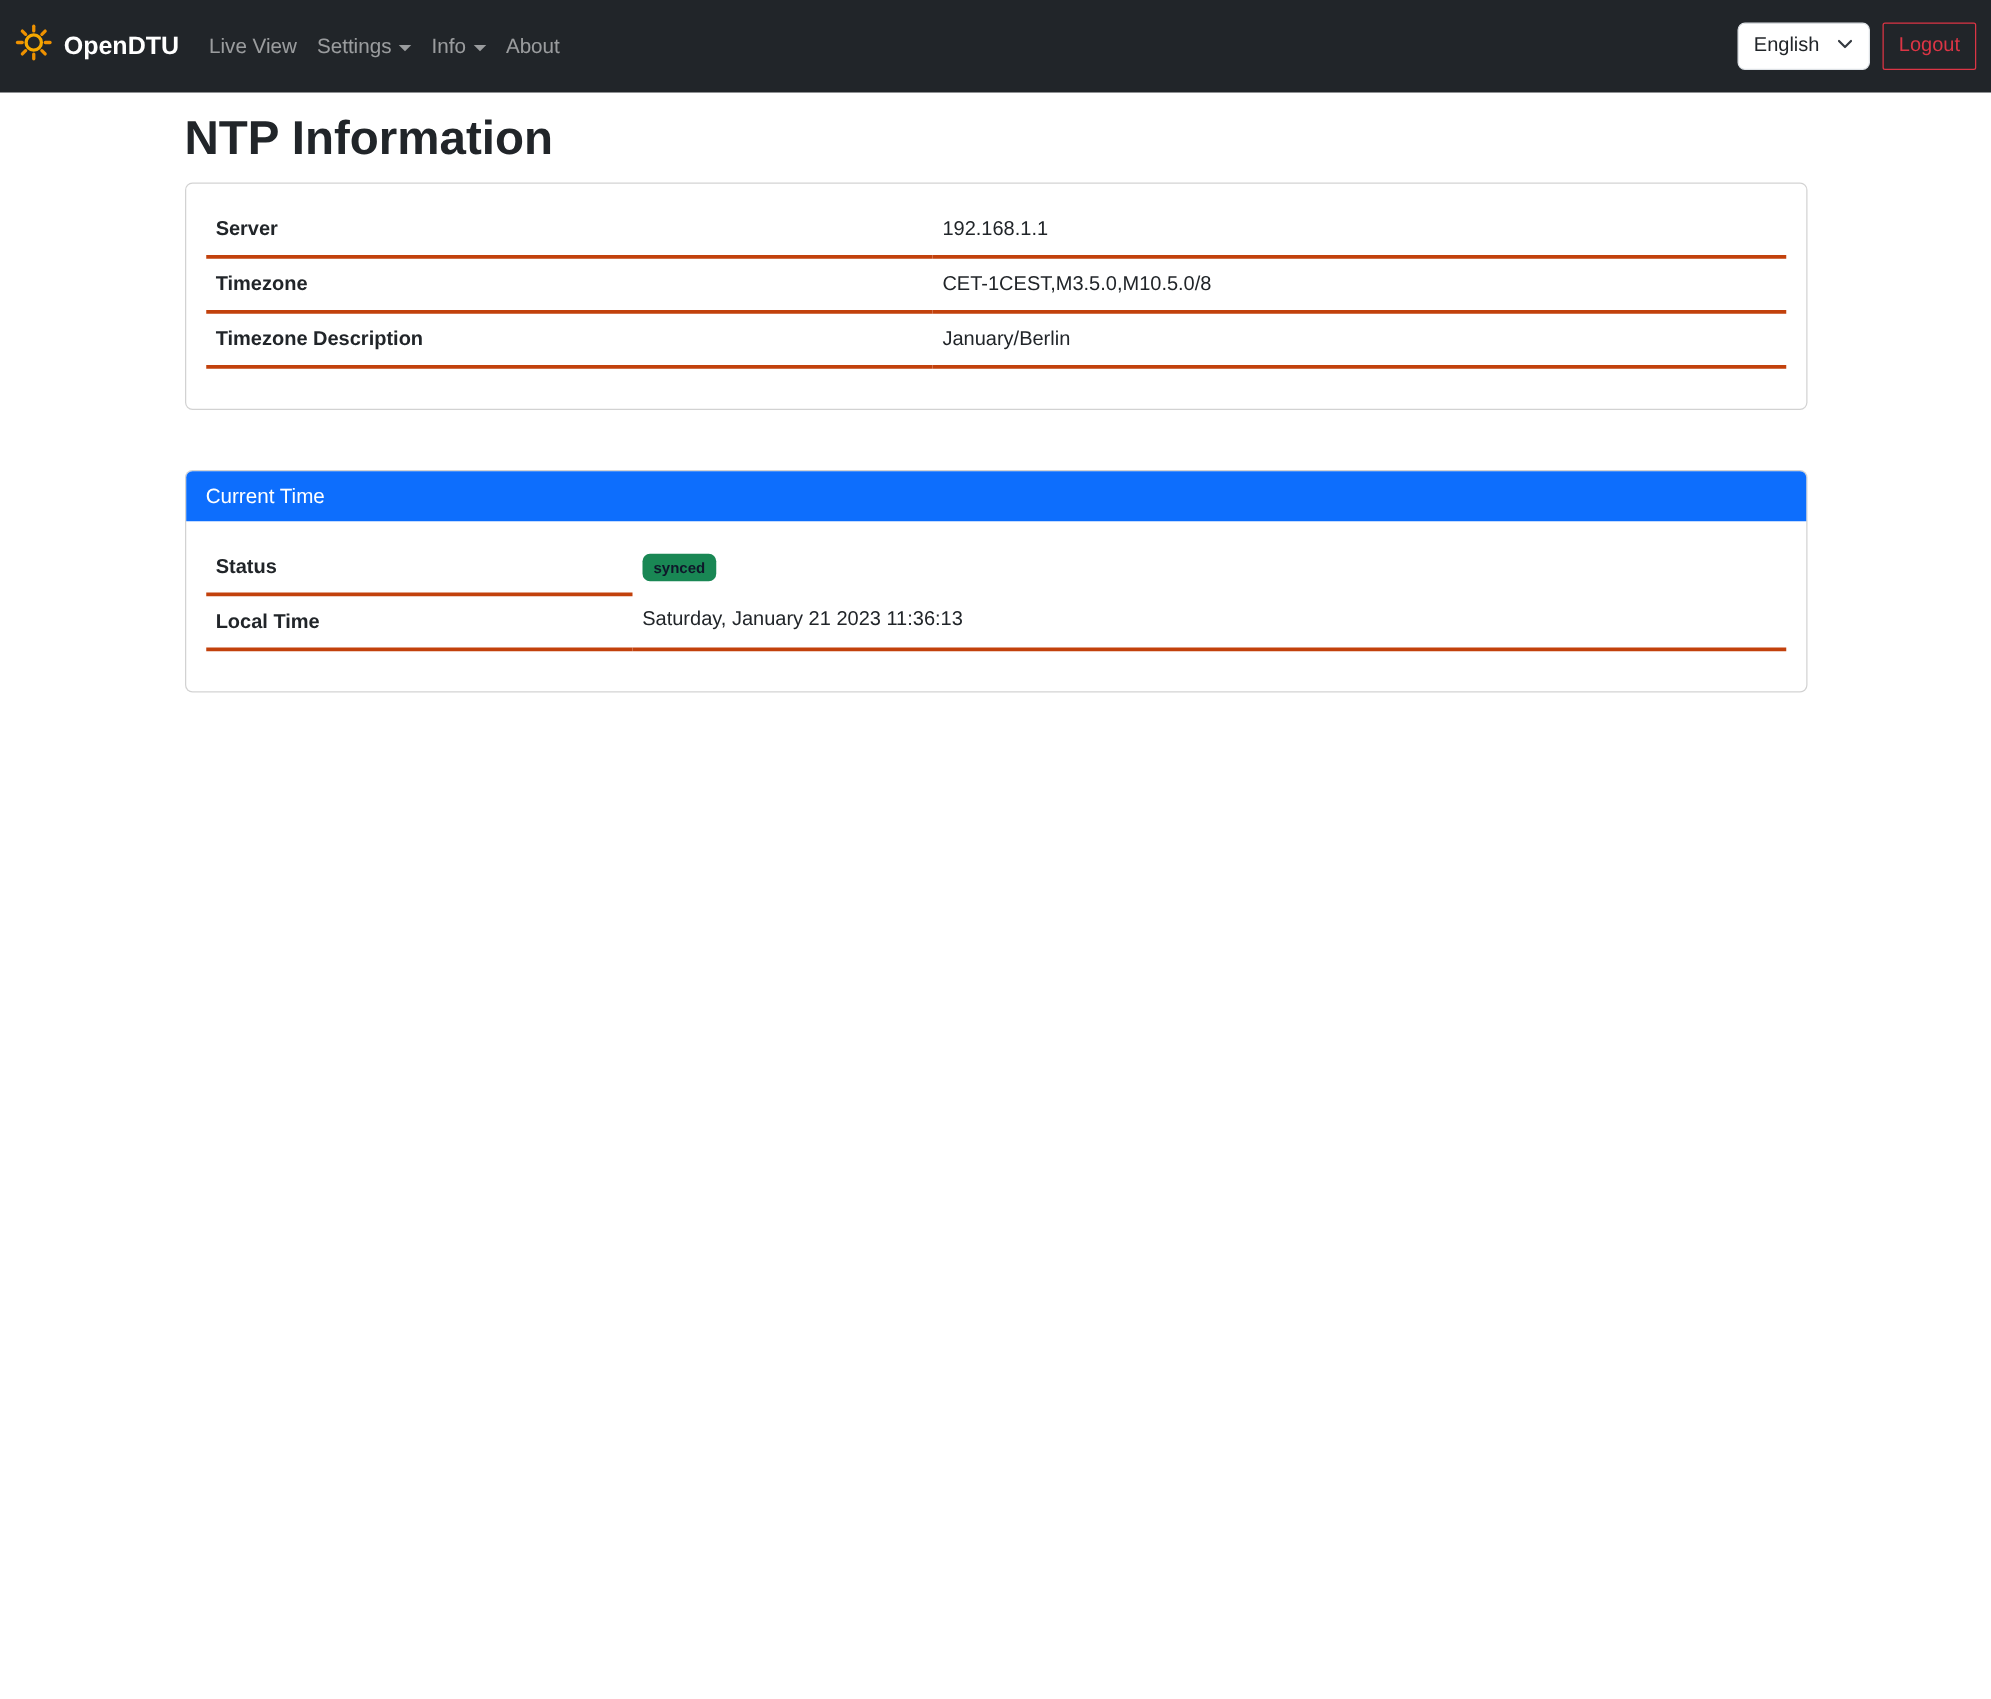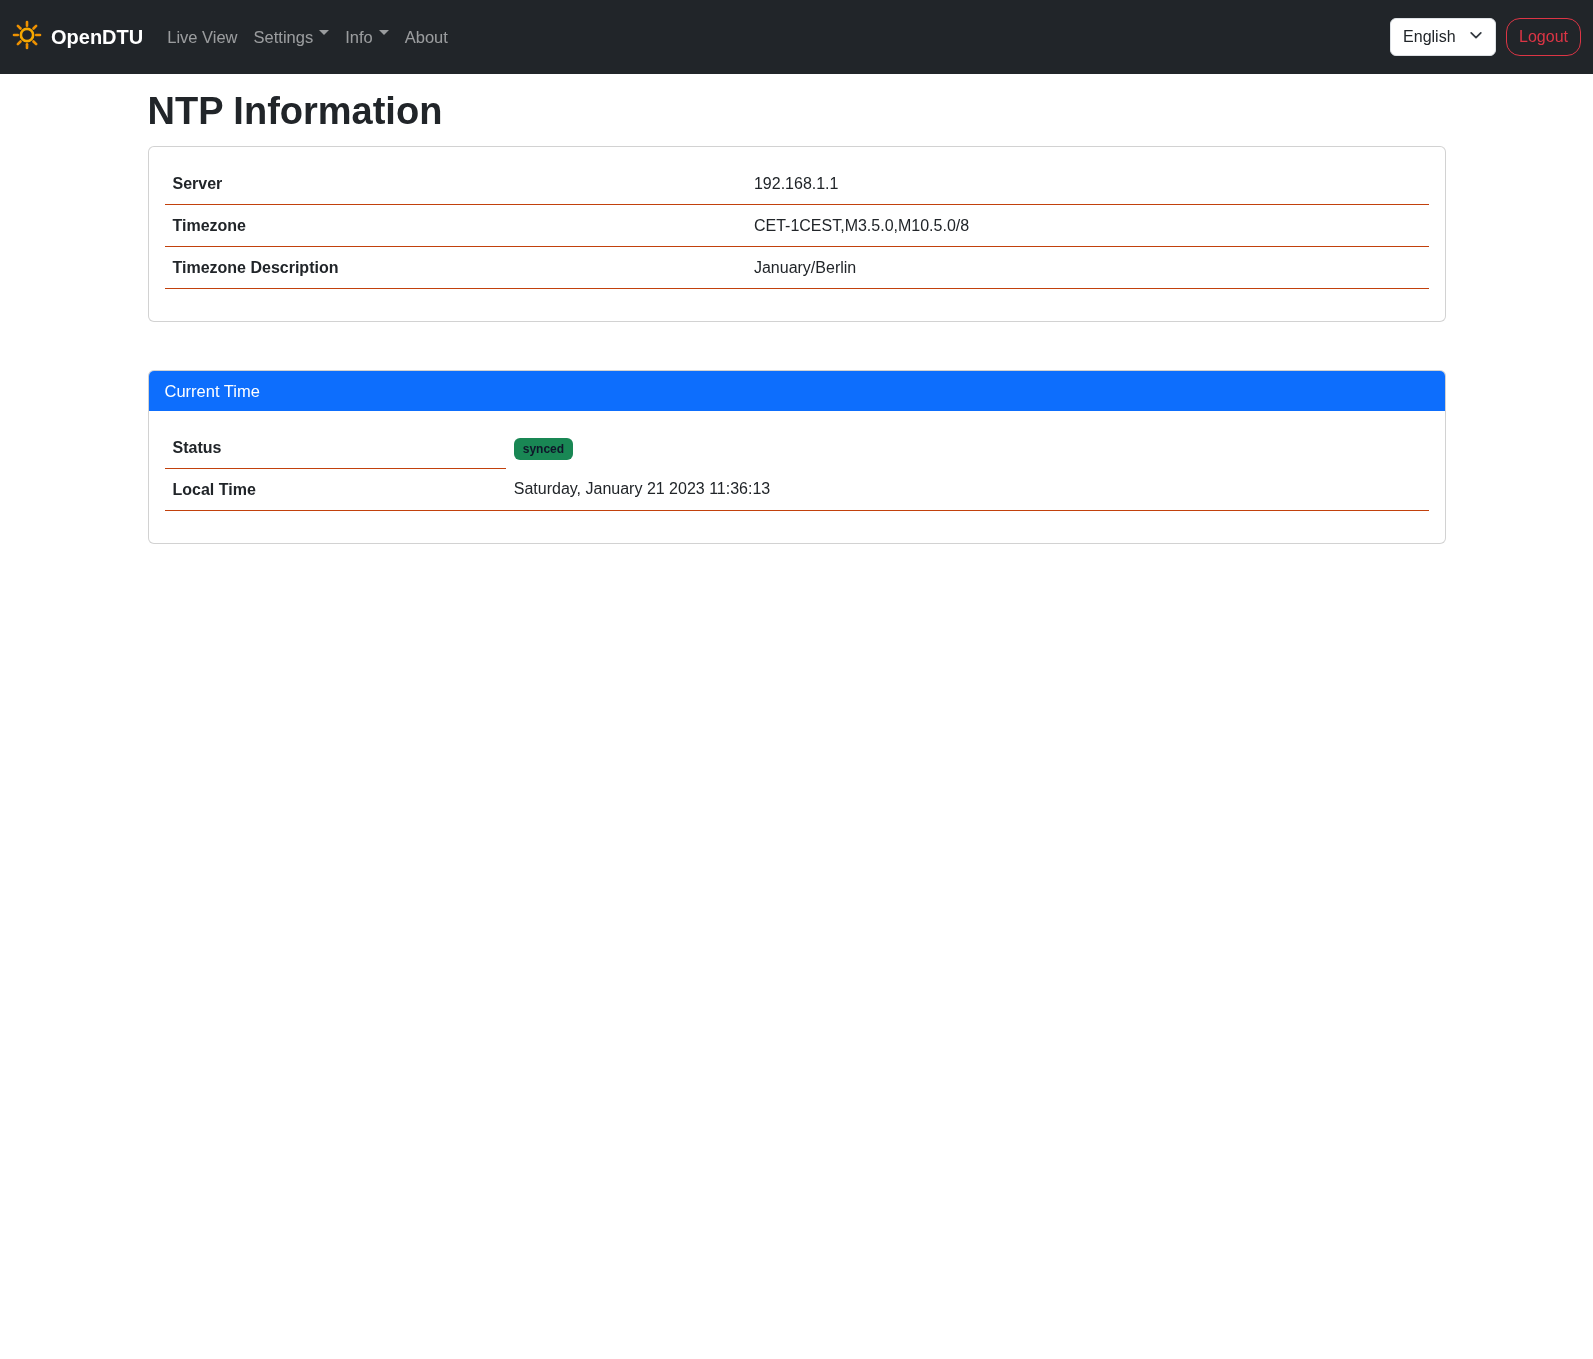--- a/index.html
+++ b/index.html
@@ -33,21 +33,21 @@
     margin-right: 16px;
     cursor: pointer;
   }
   .nav-links { display: flex; list-style: none; align-items: center; }
   .nav-link {
     color: rgba(255,255,255,0.55);
     font-size: 16.5px;
     padding: 8px 8px;
     text-decoration: none;
     display: flex;
-    align-items: flex-start;
+    align-items: center;
     gap: 6px;
     cursor: pointer;
   }
   .caret {
     display: inline-block;
     width: 0; height: 0;
     border-top: 5px solid rgba(255,255,255,0.55);
     border-right: 5px solid transparent;
     border-left: 5px solid transparent;
     margin-top: 2px;
@@ -64,21 +64,21 @@
     justify-content: space-between;
     padding: 0 12px;
     font-size: 16px;
     color: #212529;
     cursor: pointer;
   }
   .logout-btn {
     background: transparent;
     border: 1px solid #dc3545;
     color: #dc3545;
-    border-radius: 14px;
+    border-radius: 2px;
     height: 38px;
     padding: 0 12px;
     font-size: 16px;
     font-family: inherit;
     cursor: pointer;
   }
 
   
   .container {
     width: 1298px;
@@ -114,21 +114,21 @@
     width: 100%;
     border-collapse: collapse;
     margin-bottom: 16px;
   }
   .info-table th, .info-table td {
     text-align: left;
     vertical-align: top;
     padding: 8px;
     font-size: 16px;
     line-height: 25px;
-    border-bottom: 1px solid #c2410c;
+    border-bottom: 3px solid #c2410c;
     font-weight: 400;
     color: #212529;
   }
   .info-table th { font-weight: 700; }
   .t-conf th { width: 46%; }
   .t-time th { width: 27%; }
   td.no-b { border-bottom: none; }
 
   .badge-success {
     display: inline-block;

